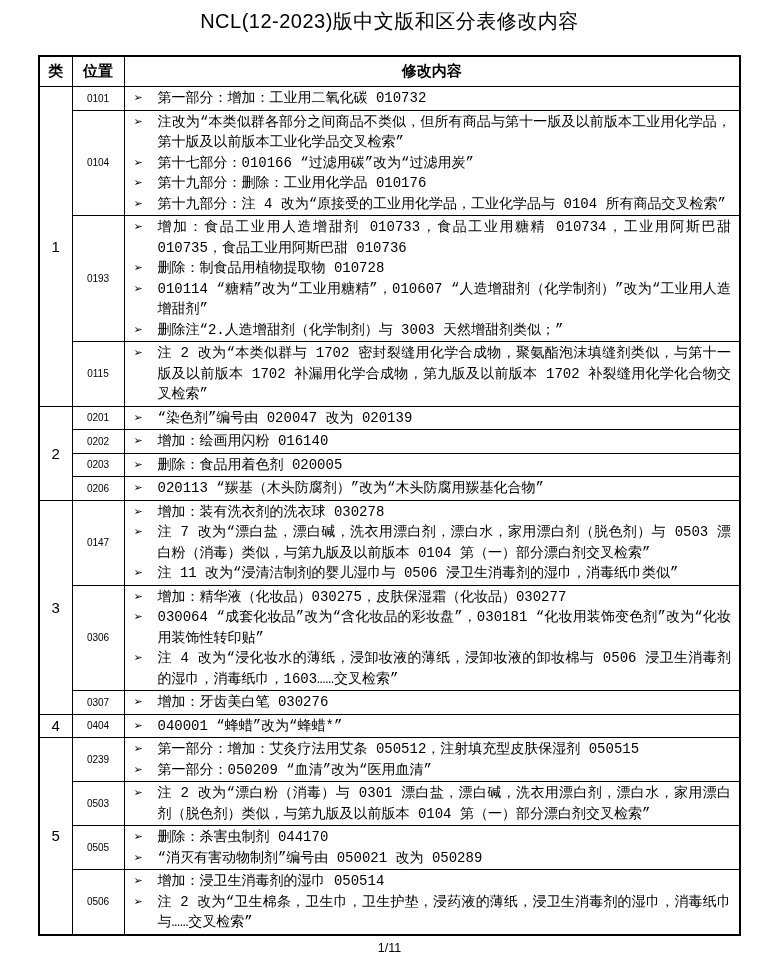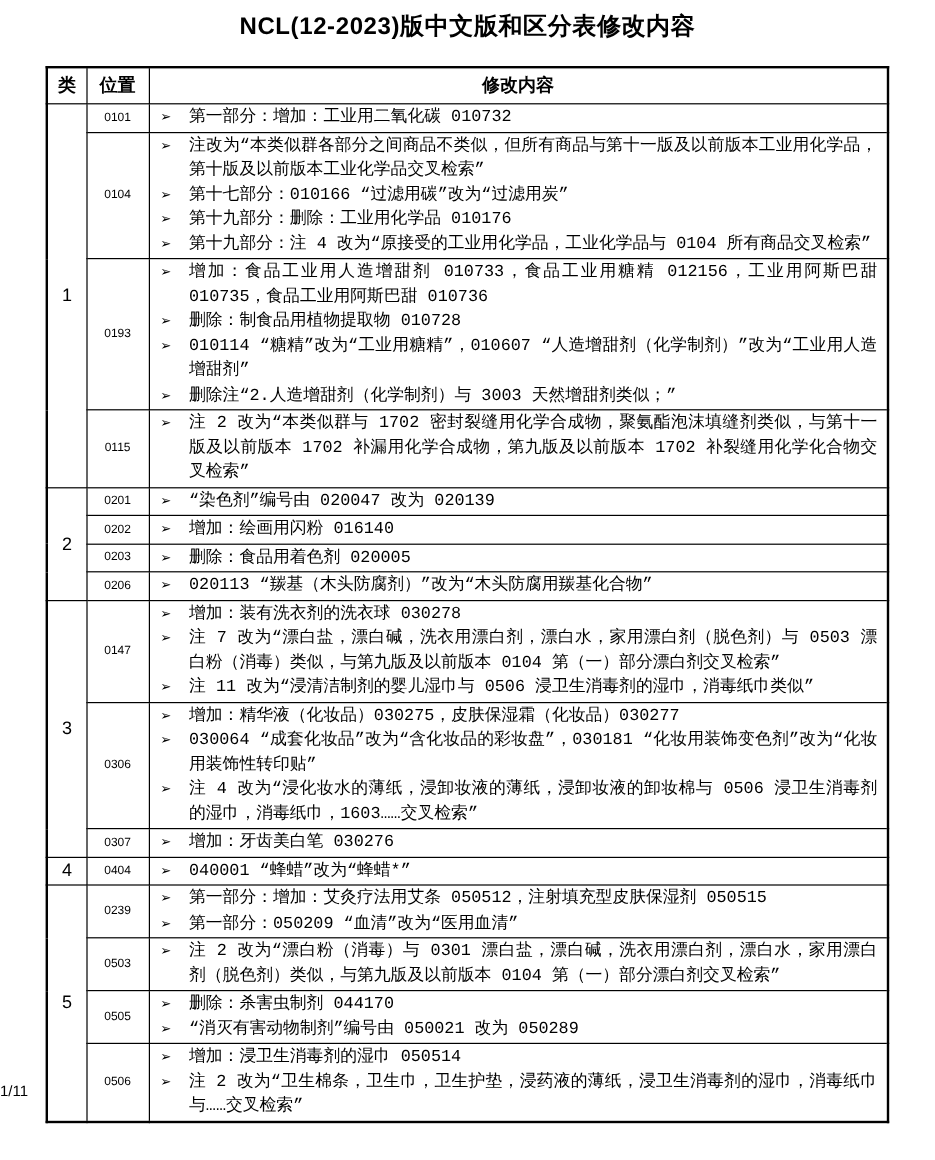--- a/index.html
+++ b/index.html
@@ -4,21 +4,21 @@
 <style>
   html,body{margin:0;padding:0;}
   body{
     width:779px;height:967px;background:#ffffff;color:#000;
     font-family:"Liberation Sans","DejaVu Sans",sans-serif;
     overflow:hidden;
   }
   .page{position:relative;width:779px;height:967px;background:#fff;}
   .doc-title{
     position:absolute;top:8px;left:0;width:779px;
-    text-align:center;font-weight:bold;font-size:20px;
+    text-align:center;font-weight:normal;font-size:20px;
     font-family:"Liberation Sans","DejaVu Sans",sans-serif;
     letter-spacing:.5px;
   }
   table.changes{
     position:absolute;left:38px;top:55px;width:703px;
     border-collapse:collapse;table-layout:fixed;
     border:2px solid #000;
   }
   table.changes col.c-class{width:33px;}
   table.changes col.c-pos{width:52px;}
@@ -45,22 +45,22 @@
     flex:0 0 29px;padding-left:5px;box-sizing:border-box;
     font-size:11px;line-height:20.5px;
     font-family:"DejaVu Sans",sans-serif;
   }
   .item-text{
     flex:1;font-size:14px;line-height:20.5px;
     text-align:justify;
     font-family:Liberation Mono, monospace;
   }
   .page-footer{
-    position:absolute;left:0;top:902px;width:779px;
-    font-size:12.5px;
+    position:absolute;left:0;top:941px;width:779px;
+    text-align:center;font-size:12.5px;
   }
 </style>
 </head>
 <body>
 
 <div class="page">
 
   <div class="doc-title">NCL(12-2023)版中文版和区分表修改内容</div>
 
   <table class="changes">
@@ -106,21 +106,21 @@
               <span class="bullet">➢</span>
               <span class="item-text">第十九部分：注 4 改为“原接受的工业用化学品，工业化学品与 0104 所有商品交叉检索”</span>
             </div>
           </td>
         </tr>
         <tr>
           <td class="pos-cell">0193</td>
           <td class="content-cell">
             <div class="item">
               <span class="bullet">➢</span>
-              <span class="item-text">增加：食品工业用人造增甜剂 010733，食品工业用糖精 012156，工业用阿斯巴甜 010735，食品工业用阿斯巴甜 010736</span>
+              <span class="item-text">增加：食品工业用人造增甜剂 010733，食品工业用糖精 010734，工业用阿斯巴甜 010735，食品工业用阿斯巴甜 010736</span>
             </div>
             <div class="item">
               <span class="bullet">➢</span>
               <span class="item-text">删除：制食品用植物提取物 010728</span>
             </div>
             <div class="item">
               <span class="bullet">➢</span>
               <span class="item-text">010114 “糖精”改为“工业用糖精”，010607 “人造增甜剂（化学制剂）”改为“工业用人造增甜剂”</span>
             </div>
             <div class="item">

